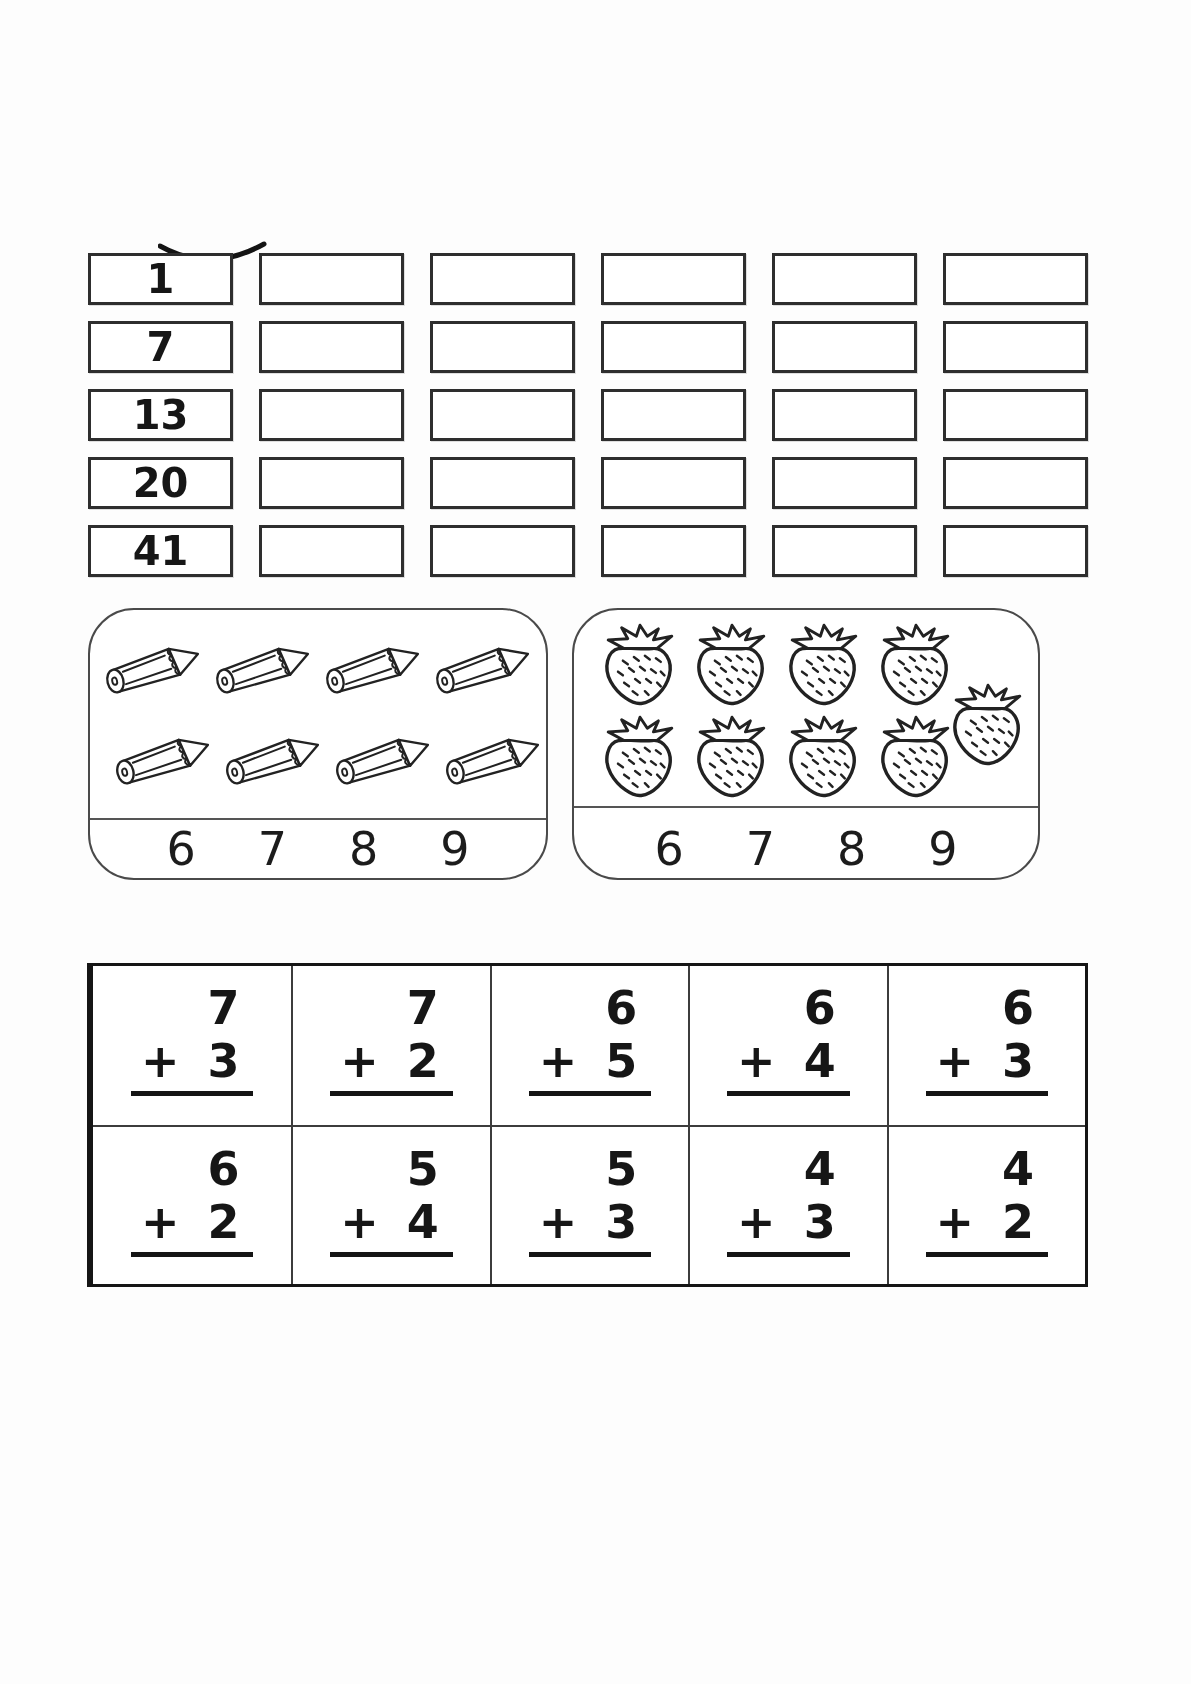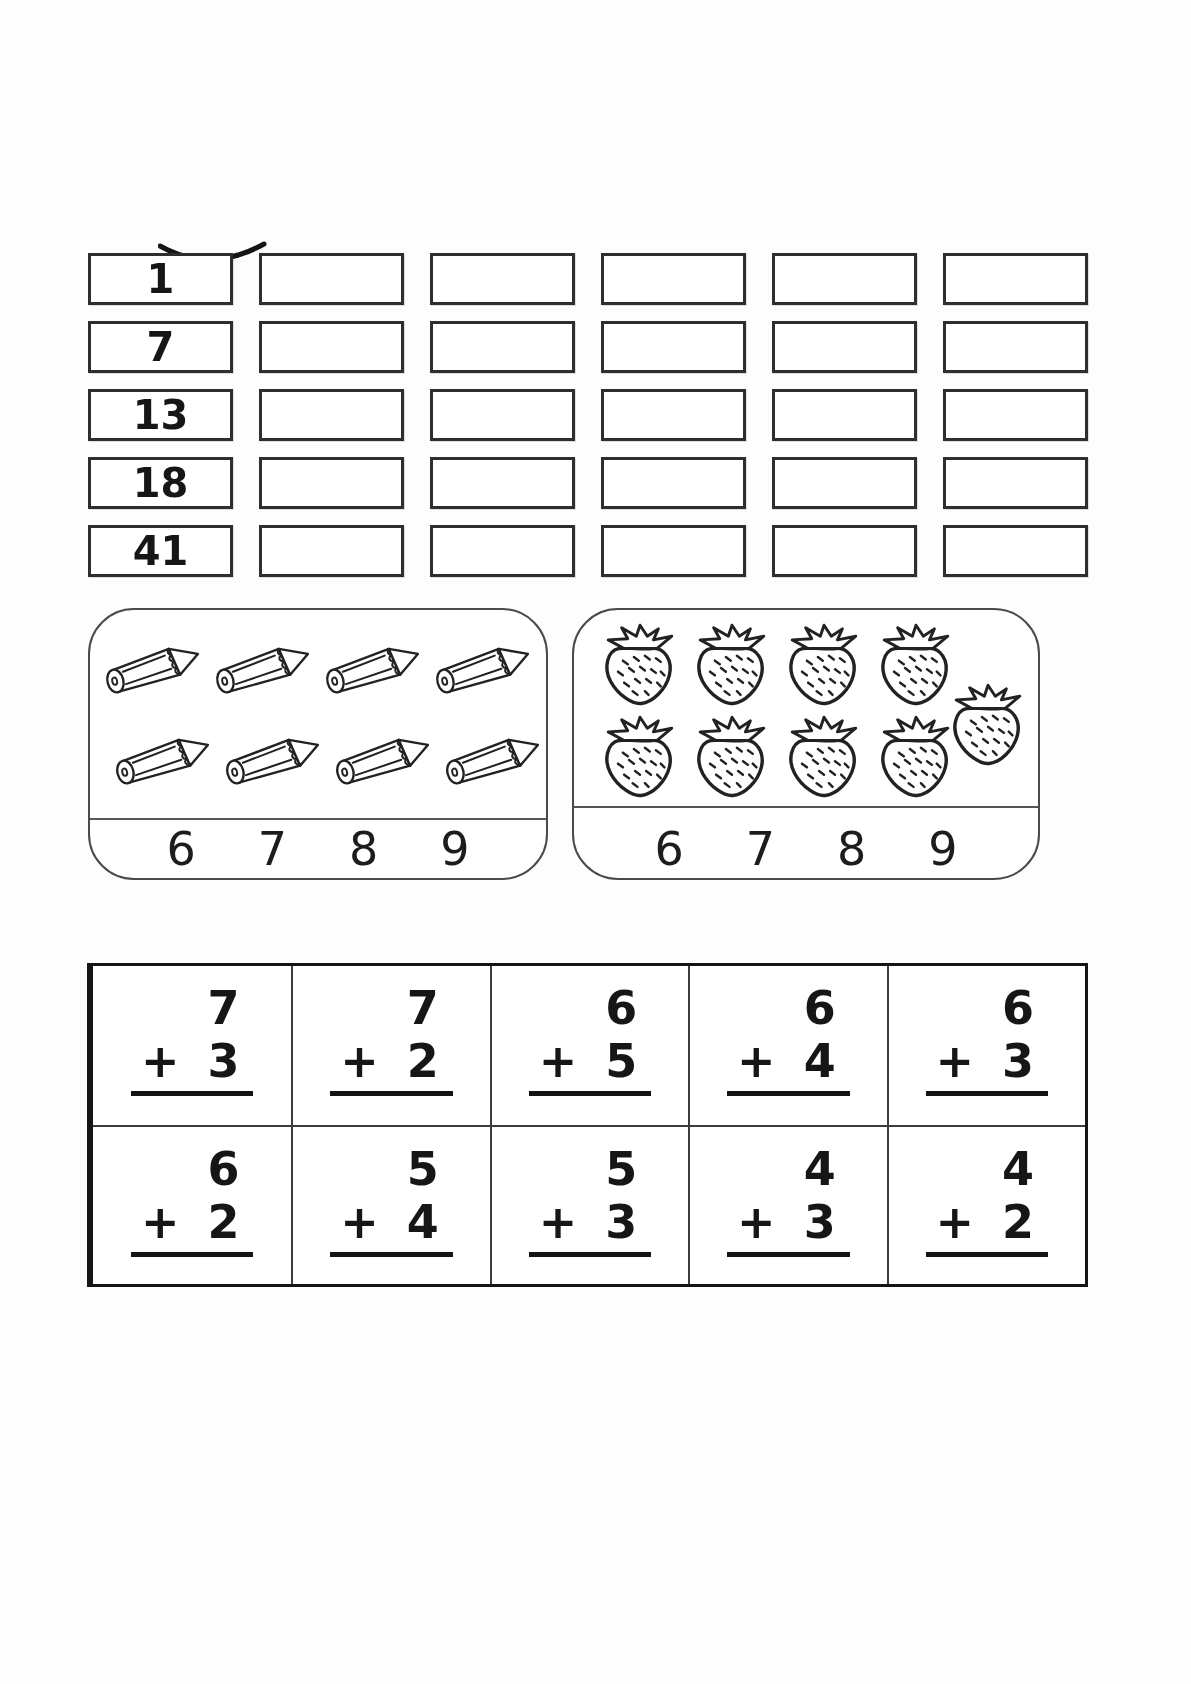--- a/index.html
+++ b/index.html
@@ -120,21 +120,21 @@
     <div class="grid-cell"></div>
     <div class="grid-cell"></div>
     <div class="grid-cell"></div>
     <div class="grid-cell"></div>
     <div class="grid-cell">13</div>
     <div class="grid-cell"></div>
     <div class="grid-cell"></div>
     <div class="grid-cell"></div>
     <div class="grid-cell"></div>
     <div class="grid-cell"></div>
-    <div class="grid-cell">18</div>
+    <div class="grid-cell">20</div>
     <div class="grid-cell"></div>
     <div class="grid-cell"></div>
     <div class="grid-cell"></div>
     <div class="grid-cell"></div>
     <div class="grid-cell"></div>
     <div class="grid-cell">41</div>
     <div class="grid-cell"></div>
     <div class="grid-cell"></div>
     <div class="grid-cell"></div>
     <div class="grid-cell"></div>

